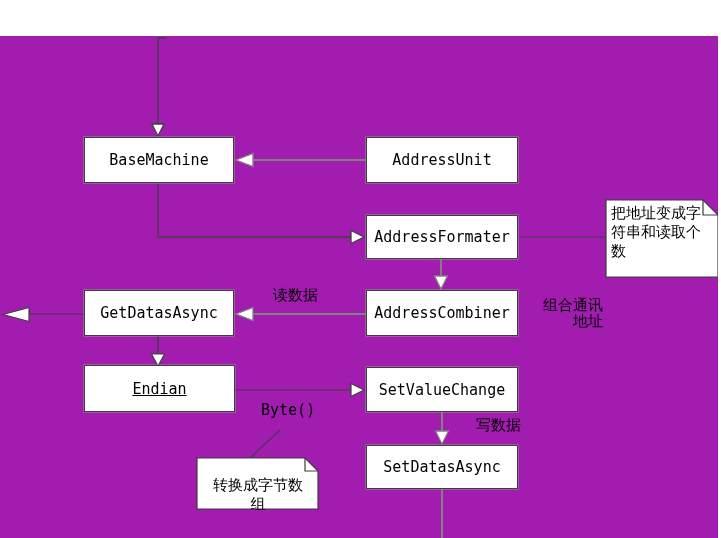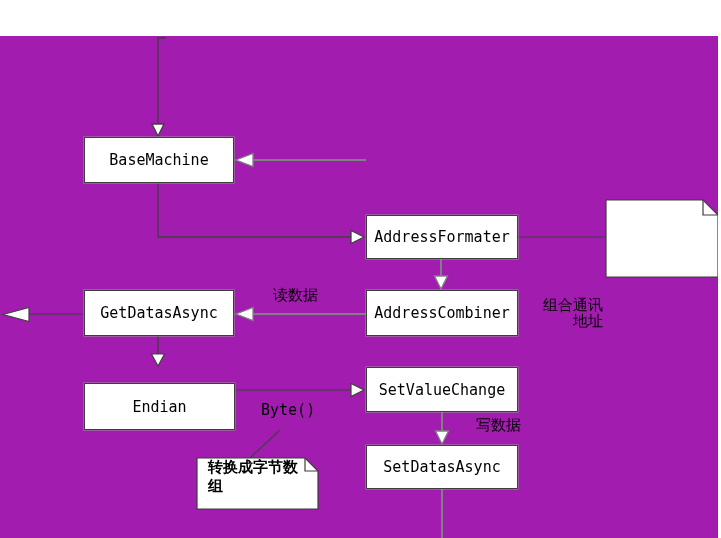--- a/index.html
+++ b/index.html
@@ -20,32 +20,32 @@
     box-shadow:0 0 0 0.5px #9a9a9a;
     display:flex;align-items:center;justify-content:center;
     font-size:15px;color:#000;
     white-space:nowrap;
   }
   .b-basemachine{left:84px;top:101px;width:150px;height:46px;}
   .b-addressunit{left:366px;top:101px;width:152px;height:46px;}
   .b-addressformater{left:366px;top:179px;width:152px;height:44px;}
   .b-getdatasasync{left:84px;top:254px;width:150px;height:46px;}
   .b-addresscombiner{left:366px;top:254px;width:152px;height:46px;}
-  .b-endian{left:84px;top:347px;width:151px;height:47px;}
+  .b-endian{left:84px;top:329px;width:151px;height:47px;text-decoration:underline;}
   .b-setvaluechange{left:366px;top:331px;width:152px;height:45px;}
   .b-setdatasasync{left:366px;top:409px;width:152px;height:44px;justify-content:center;}
 
   .note-text{
     position:absolute;
     font-size:15px;line-height:19px;color:#000;
     font-family:"DejaVu Sans","Liberation Sans",sans-serif;
     word-break:break-all;
   }
   .nt-address-format{left:611px;top:168px;width:103px;text-align:left;}
-  .nt-byte-array{left:208px;top:422px;width:100px;font-weight:bold;}
+  .nt-byte-array{left:208px;top:440px;width:100px;text-align:center;}
 
   .edge-label{
     position:absolute;
     font-size:15px;line-height:16px;color:#000;
     font-family:"DejaVu Sans","Liberation Sans",sans-serif;
     white-space:nowrap;
   }
   .el-read-data{left:273px;top:251px;}
   .el-combine-address{left:533px;top:261px;width:70px;text-align:right;white-space:normal;word-break:break-all;}
   .el-byte-call{left:261px;top:366px;font-family:"DejaVu Sans Mono","Liberation Mono",monospace;}
@@ -123,39 +123,43 @@
 
     <g stroke="#3d3d3d" stroke-width="1.2" fill="#ffffff">
       <polygon points="197,422 305,422 318,435 318,473 197,473"></polygon>
       <polyline points="305,422 305,435 318,435" fill="none"></polyline>
     </g>
   </svg>
 
   <div class="class-box b-basemachine">
     <span>BaseMachine</span>
   </div>
+  <div class="class-box b-addressunit">
+    <span>AddressUnit</span>
+  </div>
   <div class="class-box b-addressformater">
     <span>AddressFormater</span>
   </div>
   <div class="class-box b-addresscombiner">
     <span>AddressCombiner</span>
   </div>
   <div class="class-box b-getdatasasync">
     <span>GetDatasAsync</span>
   </div>
   <div class="class-box b-endian">
     <span>Endian</span>
   </div>
   <div class="class-box b-setvaluechange">
     <span>SetValueChange</span>
   </div>
   <div class="class-box b-setdatasasync">
     <span>SetDatasAsync</span>
   </div>
 
+  <div class="note-text nt-address-format">把地址变成字符串和读取个数</div>
   <div class="note-text nt-byte-array">转换成字节数组</div>
 
   <div class="edge-label el-read-data">读数据</div>
   <div class="edge-label el-combine-address">组合通讯地址</div>
   <div class="edge-label el-byte-call">Byte()</div>
   <div class="edge-label el-write-data">写数据</div>
 
 </div>
 
 </body></html>

